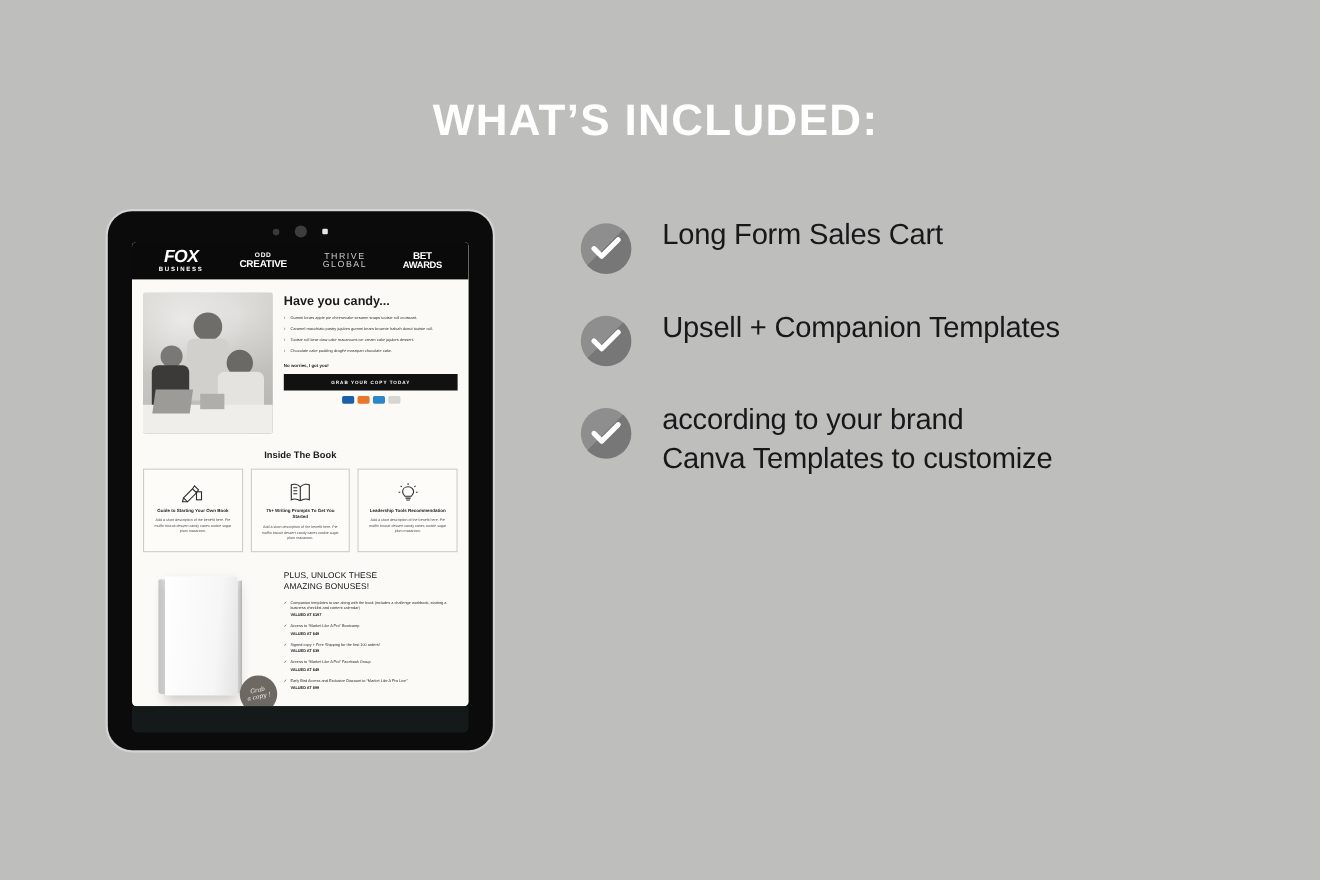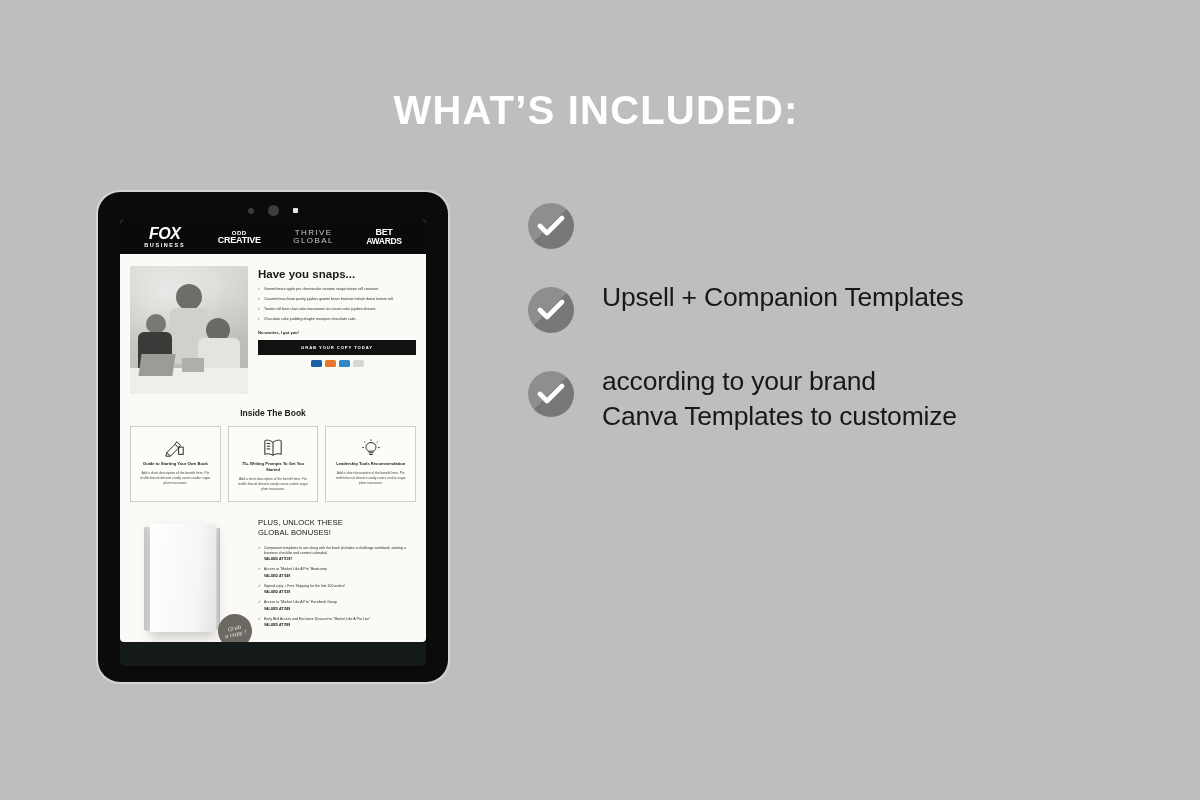--- a/index.html
+++ b/index.html
@@ -254,20 +254,21 @@
 <div class="checklist">
 
   <div class="check-row">
     <div class="check-badge">
       <div class="shade"></div>
       <svg viewBox="0 0 28 22">
           <path d="M3 11 L10 18 L25 3" fill="none" stroke="#fff" stroke-width="4.6" stroke-linecap="round" stroke-linejoin="round"></path>
         </svg>
     </div>
     <div class="check-label">
+      <div>Long Form Sales Cart</div>
     </div>
   </div>
 
 
   <div class="check-row">
     <div class="check-badge">
       <div class="shade"></div>
       <svg viewBox="0 0 28 22">
           <path d="M3 11 L10 18 L25 3" fill="none" stroke="#fff" stroke-width="4.6" stroke-linecap="round" stroke-linejoin="round"></path>
         </svg>
@@ -330,21 +331,21 @@
         <div class="pp" style="left:16px;top:48px;width:20px;height:20px;background:#7a7875;"></div>
         <div class="pb" style="left:8px;top:66px;width:34px;height:42px;background:#3b3a38;"></div>
         <div class="pp" style="left:76px;top:52px;width:24px;height:24px;background:#6b6966;"></div>
         <div class="pb" style="left:68px;top:72px;width:42px;height:48px;background:#e5e3df;"></div>
         <div class="desk"></div>
         <div class="laptop" style="left:10px;bottom:18px;width:34px;height:22px;transform:skewX(-8deg);"></div>
         <div class="laptop" style="left:52px;bottom:22px;width:22px;height:14px;background:#b0aeab;"></div>
       </div>
 
       <div class="hero-copy">
-        <div class="hero-title">Have you snaps...</div>
+        <div class="hero-title">Have you candy...</div>
         <ul class="hero-bullets">
           <li>Gummi bears apple pie cheesecake sesame snaps tootsie roll croissant.</li>
           <li>Caramel macchiato pastry jujubes gummi bears brownie halvah donut tootsie roll.</li>
           <li>Tootsie roll bear claw cake macaroons ice cream cake jujubes dessert.</li>
           <li>Chocolate cake pudding dragée marzipan chocolate cake.</li>
         </ul>
         <div class="hero-note">No worries, I got you!</div>
         <div class="cta-btn">GRAB YOUR COPY TODAY</div>
         <div class="cards-row">
           <div class="card-chip" style="background:#1a5fa8;"></div>
@@ -411,21 +412,21 @@
           <div>
             <div>Grab</div>
             <div>a copy !</div>
           </div>
         </div>
       </div>
 
       <div class="bonus-right">
         <div class="bonus-title">
           <div>PLUS, UNLOCK THESE</div>
-          <div>GLOBAL BONUSES!</div>
+          <div>AMAZING BONUSES!</div>
         </div>
         <ul class="bonus-list">
           <li>
             <span>Companion templates to use along with the book (includes a challenge workbook, starting a business checklist and content calendar)</span>
             <span class="val">VALUED AT $197</span>
           </li>
           <li>
             <span>Access to “Market Like A Pro” Bootcamp</span>
             <span class="val">VALUED AT $49</span>
           </li>

